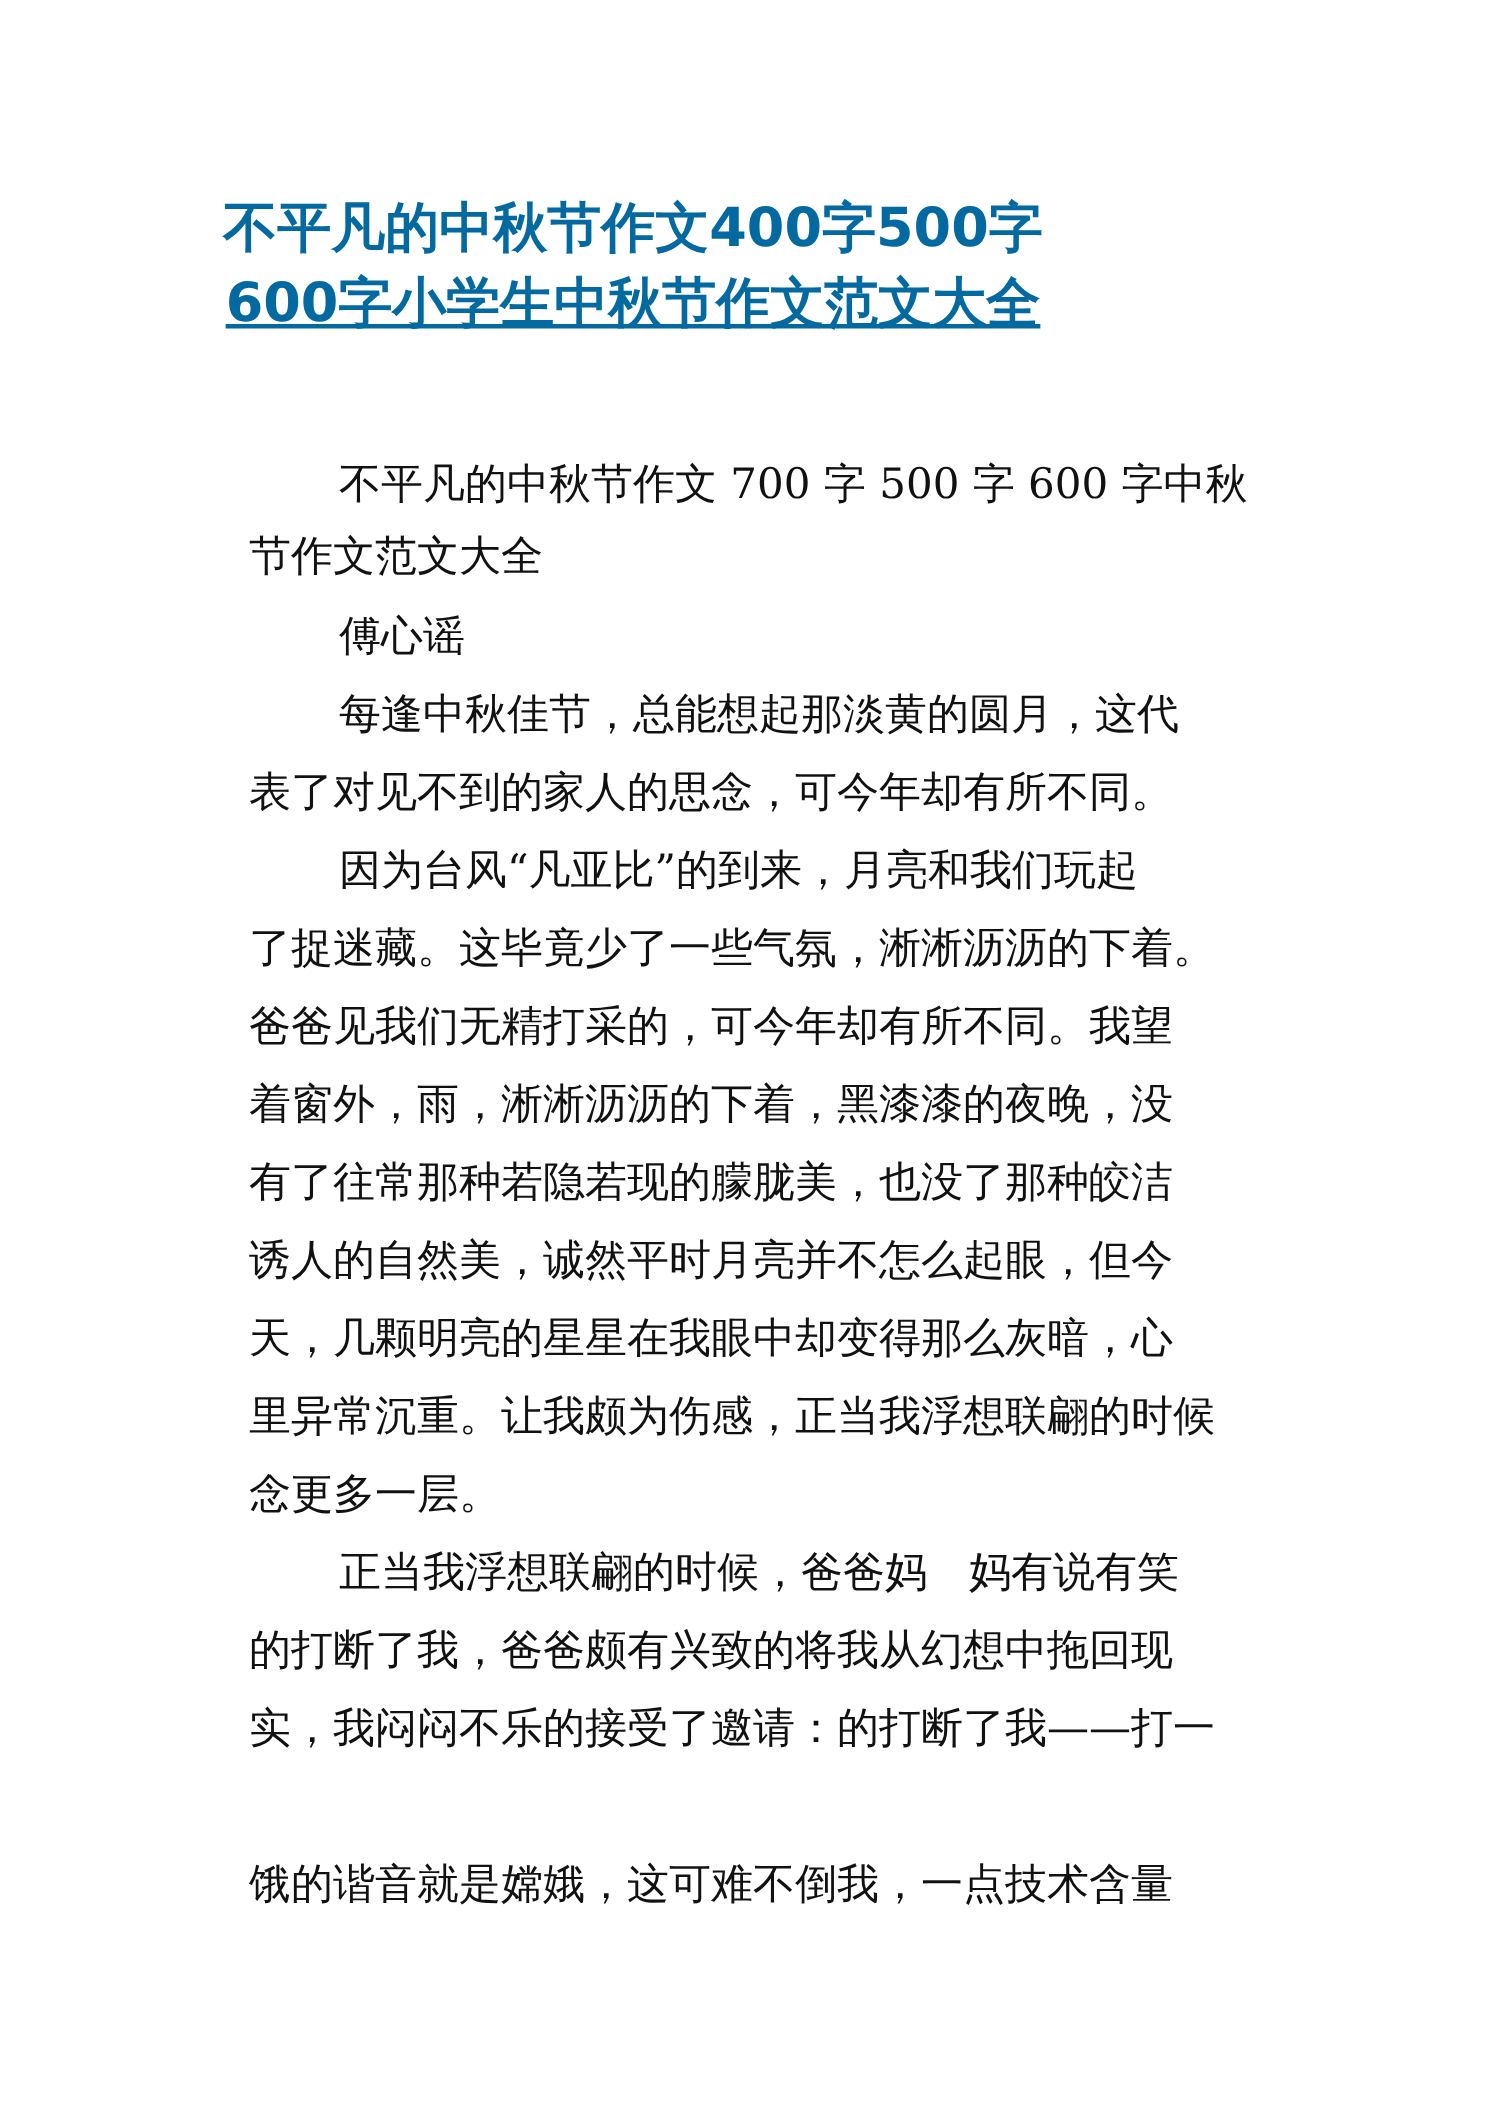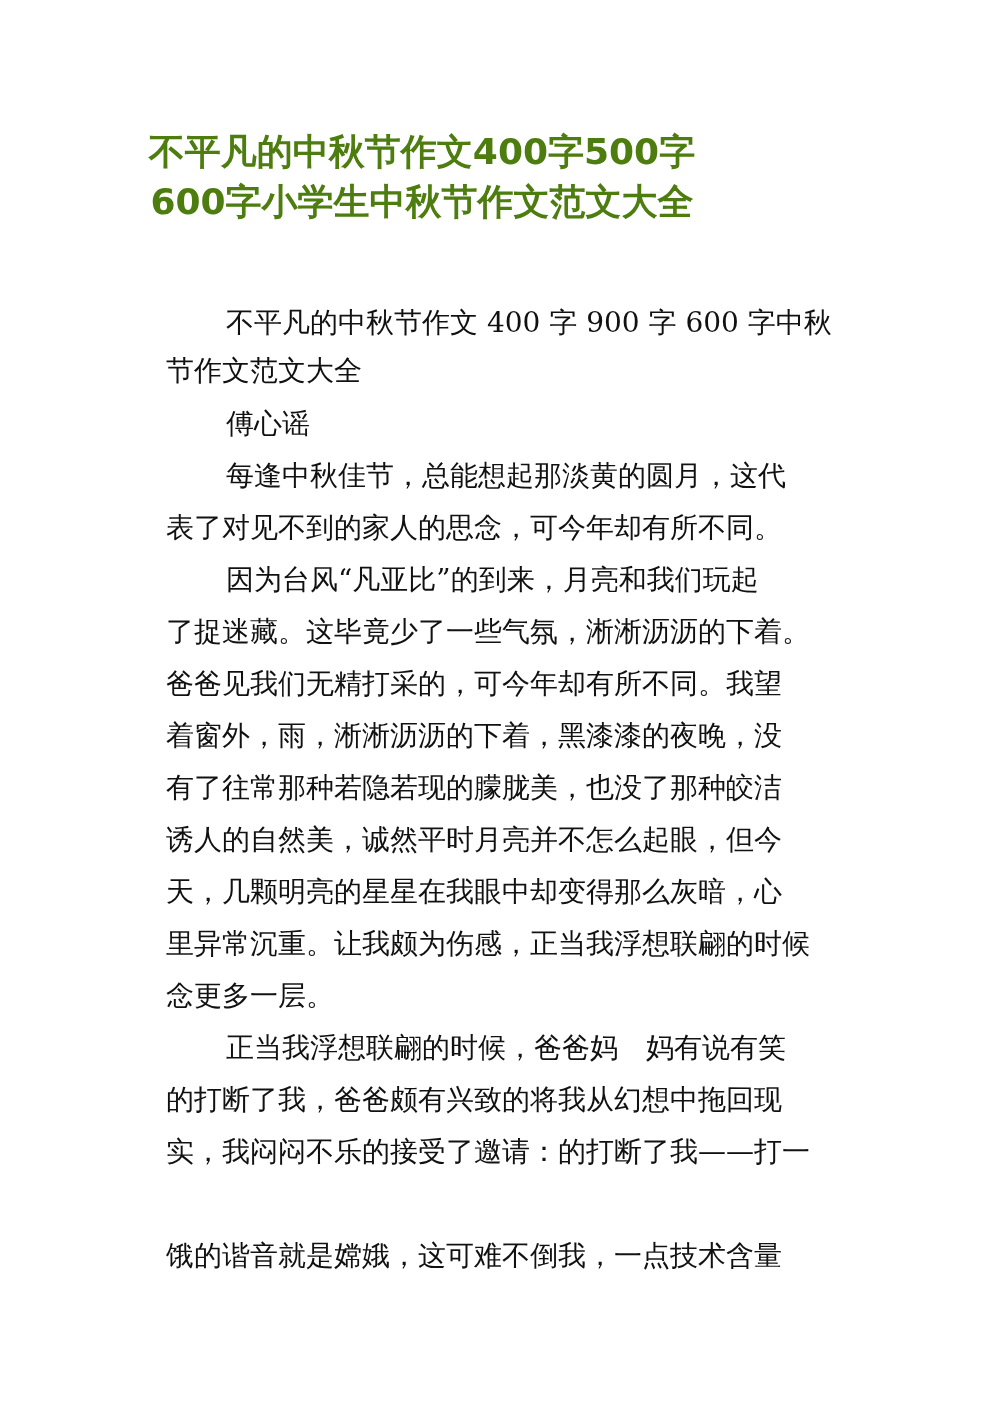--- a/index.html
+++ b/index.html
@@ -1,39 +1,39 @@
 <!DOCTYPE html>
 <html><head>
 <meta charset="utf-8">
 <style>
   html, body { margin: 0; padding: 0; background: #ffffff; }
   body { width: 993px; height: 1404px; position: relative; overflow: hidden; }
   .page { position: absolute; left: 0; top: 0; width: 993px; height: 1404px; background: #ffffff; }
   .title {
     position: absolute; left: 0; width: 844px; text-align: center;
     font-family: "DejaVu Sans", "Liberation Sans", sans-serif;
-    font-weight: bold; font-size: 36px; color: #4d7c0f; letter-spacing: 0px;
+    font-weight: bold; font-size: 36px; color: #0369a1; letter-spacing: 0px;
   }
   .title.l1 { top: 128px; }
-  .title.l2 { top: 178px; }
+  .title.l2 { top: 178px; text-decoration: underline; }
   .line {
     position: absolute; left: 166px; width: 662px;
     font-family: "DejaVu Serif", "Liberation Serif", serif;
     font-size: 28px; color: #111; white-space: nowrap; line-height: 36px;
   }
   .indent { left: 226px; width: 602px; }
 </style>
 </head>
 <body>
 
 <div class="page">
   <div class="title l1">不平凡的中秋节作文400字500字</div>
   <div class="title l2">600字小学生中秋节作文范文大全</div>
 
-  <div class="line indent" style="top:305px">不平凡的中秋节作文 400 字 900 字 600 字中秋</div>
+  <div class="line indent" style="top:305px">不平凡的中秋节作文 700 字 500 字 600 字中秋</div>
   <div class="line" style="top:353px">节作文范文大全</div>
   <div class="line indent" style="top:406px">傅心谣</div>
   <div class="line indent" style="top:458px">每逢中秋佳节，总能想起那淡黄的圆月，这代</div>
   <div class="line" style="top:510px">表了对见不到的家人的思念，可今年却有所不同。</div>
   <div class="line indent" style="top:562px">因为台风“凡亚比”的到来，月亮和我们玩起</div>
   <div class="line" style="top:614px">了捉迷藏。这毕竟少了一些气氛，淅淅沥沥的下着。</div>
   <div class="line" style="top:666px">爸爸见我们无精打采的，可今年却有所不同。我望</div>
   <div class="line" style="top:718px">着窗外，雨，淅淅沥沥的下着，黑漆漆的夜晚，没</div>
   <div class="line" style="top:770px">有了往常那种若隐若现的朦胧美，也没了那种皎洁</div>
   <div class="line" style="top:822px">诱人的自然美，诚然平时月亮并不怎么起眼，但今</div>

